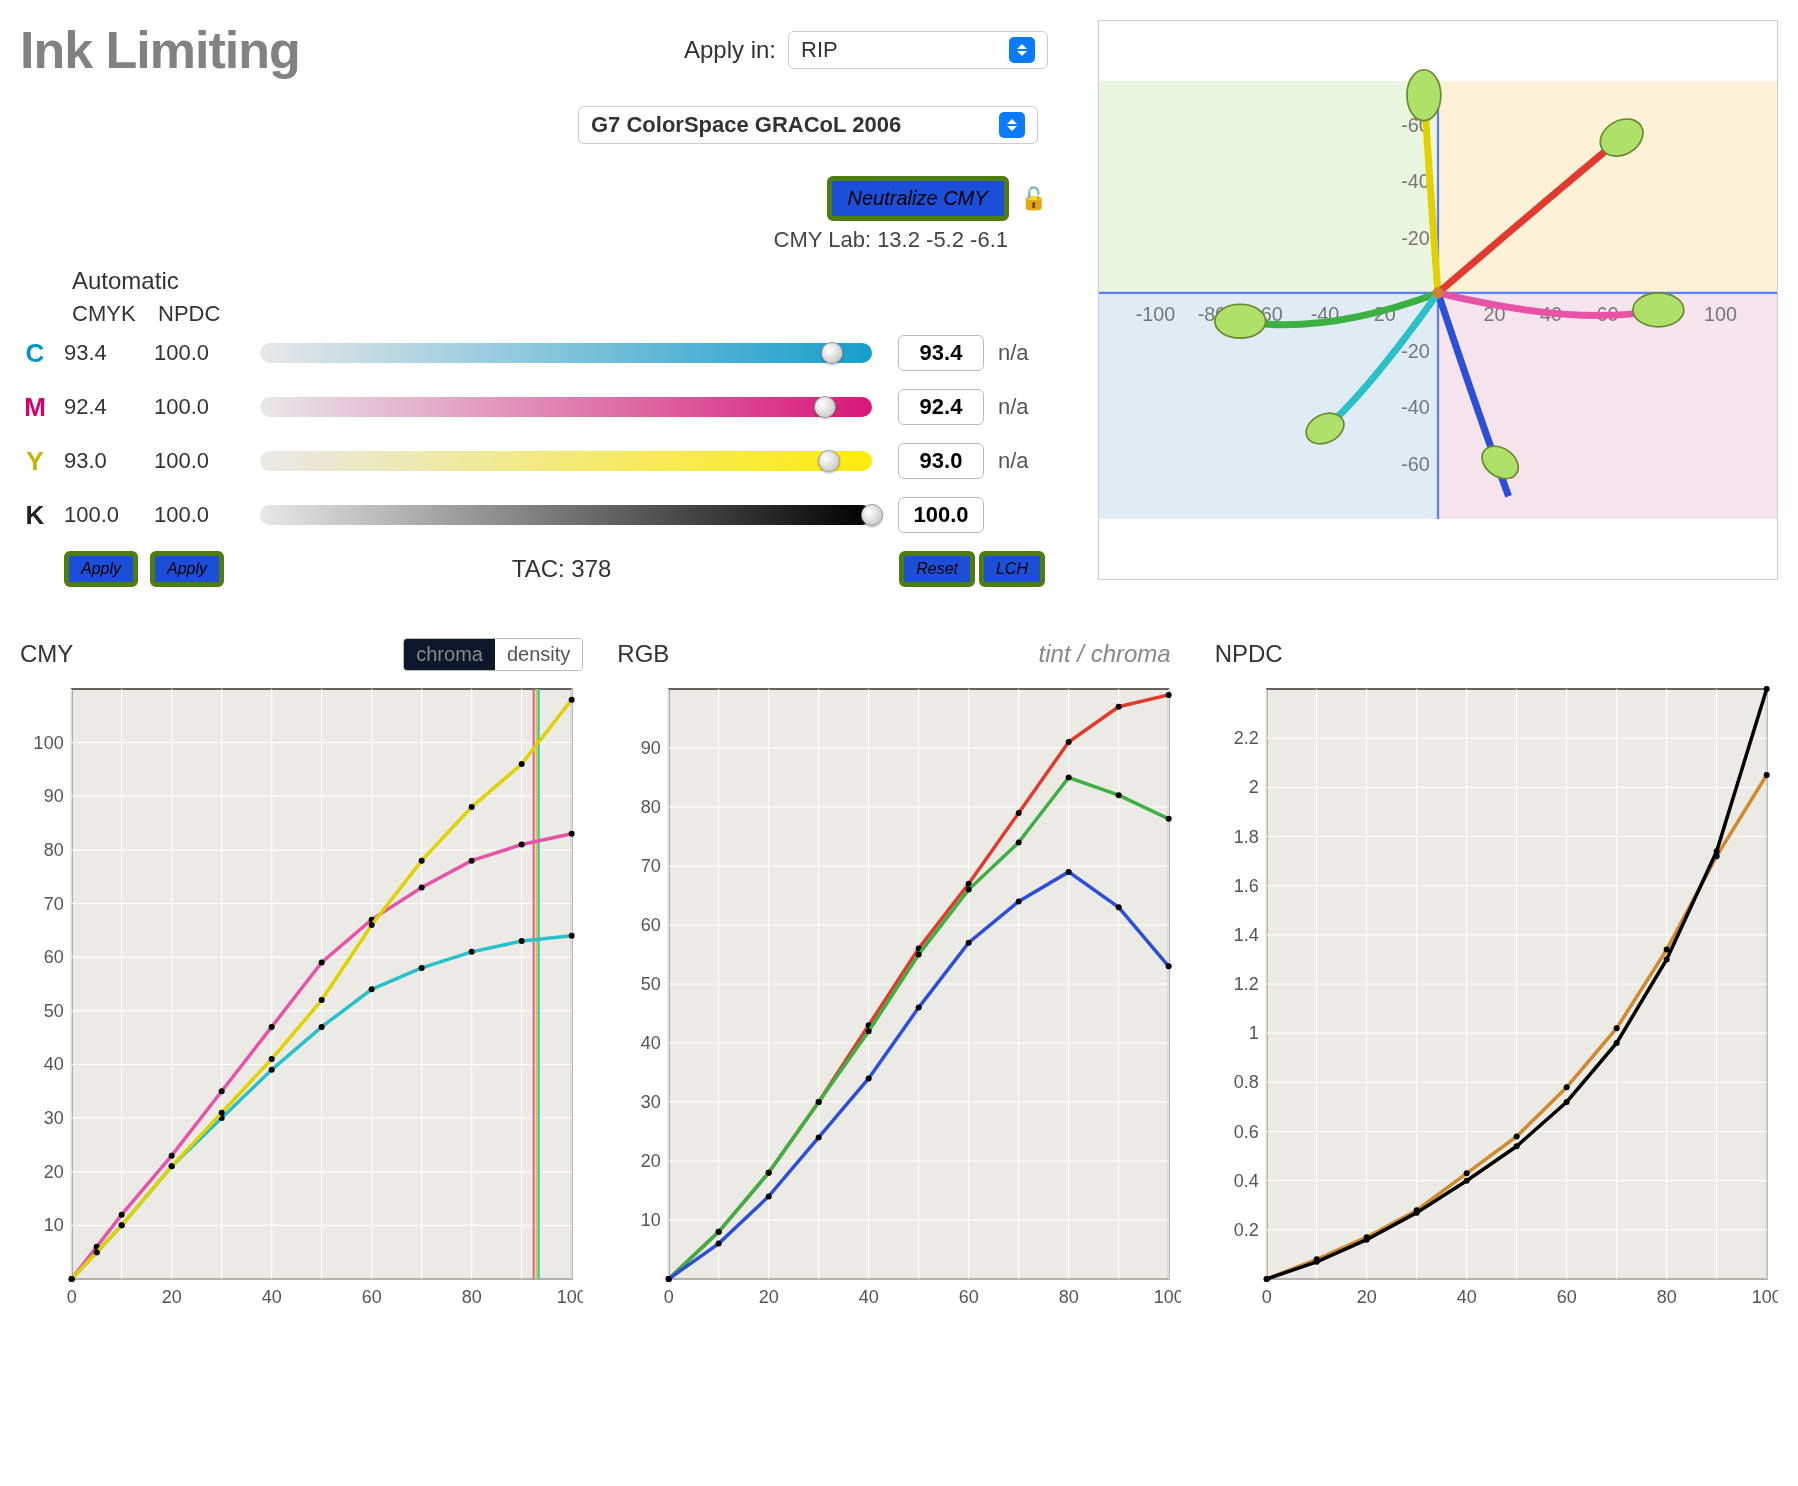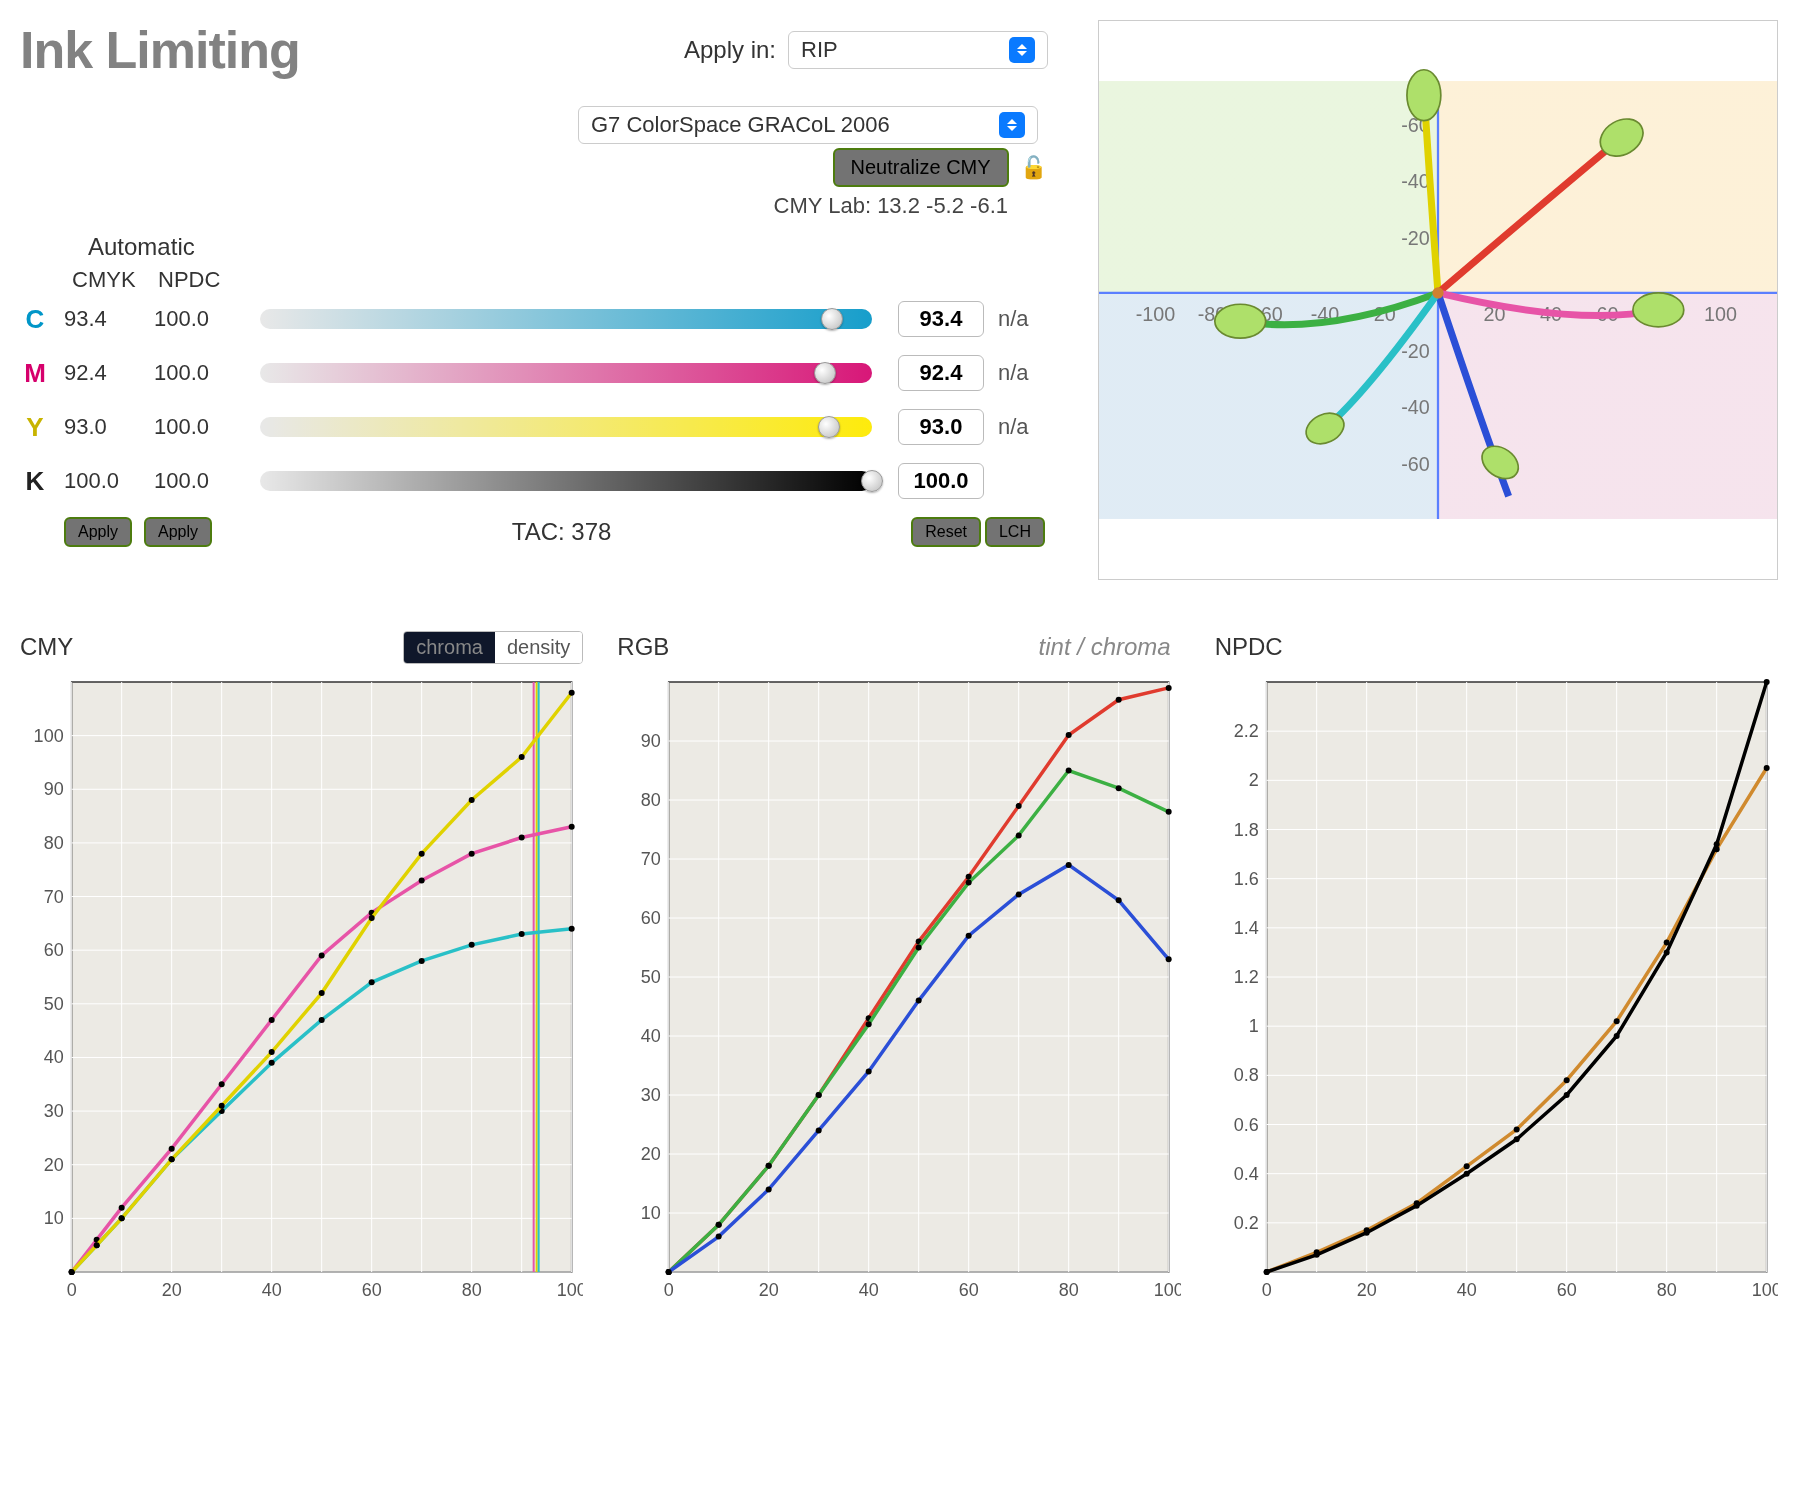--- a/index.html
+++ b/index.html
@@ -8,28 +8,28 @@
   .controls-area { flex: 1; padding-right: 20px; }
   .header-row { display: flex; align-items: center; margin-bottom: 26px; }
   .page-title { font-size: 52px; font-weight: 600; color: #828282; margin-right: auto; letter-spacing: -1px; }
   .apply-in { display: flex; align-items: center; gap: 12px; font-size: 24px; }
   .select-wrap { position: relative; display: inline-flex; align-items: center; background: #fff; border: 1px solid #ccc; border-radius: 6px; padding: 4px 12px; font-size: 22px; min-width: 260px; height: 38px; }
   .select-wrap.wide { min-width: 460px; }
   .select-caret { margin-left: auto; width: 26px; height: 26px; background: #0a7aff; border-radius: 5px; display: flex; flex-direction: column; align-items: center; justify-content: center; gap: 2px; }
   .select-caret::before, .select-caret::after { content: ""; border-left: 5px solid transparent; border-right: 5px solid transparent; }
   .select-caret::before { border-bottom: 5px solid #fff; }
   .select-caret::after { border-top: 5px solid #fff; }
-  .profile-row { display: flex; justify-content: flex-end; margin-bottom: 4px; padding-right: 10px; }
+  .profile-row { display: flex; justify-content: flex-end; margin-bottom: 32px; padding-right: 10px; font-weight: bold; }
   .neutralize-row { display: flex; justify-content: flex-end; align-items: center; gap: 12px; font-size: 22px; }
-  .btn { background: #737373; border: 2px solid #4d7c0f; border-radius: 6px; padding: 6px 16px; font-size: 20px; cursor: pointer; }
+  .btn { background: #1d4ed8; border: 5px solid #4d7c0f; border-radius: 6px; padding: 6px 16px; font-size: 20px; cursor: pointer; font-style: italic; }
   .btn.small { font-size: 16px; padding: 4px 12px; }
   .lock-icon { font-size: 22px; }
   .cmy-lab-row { display: flex; justify-content: flex-end; font-size: 22px; margin: 6px 40px 14px 0; color: #444; }
   .sliders-table { width: 100%; }
-  .auto-header { font-size: 24px; margin-bottom: 6px; margin-left: 68px; }
+  .auto-header { font-size: 24px; margin-bottom: 6px; margin-left: 52px; }
   .col-headers { display: flex; font-size: 22px; margin-left: 52px; margin-bottom: 8px; }
   .col-headers span:first-child { width: 86px; }
   .slider-row { display: flex; align-items: center; gap: 14px; margin-bottom: 18px; }
   .ink-label { font-size: 26px; font-weight: 700; width: 30px; text-align: center; }
   .ink-c { color: #0096c8; }
   .ink-m { color: #d6006c; }
   .ink-y { color: #c8b400; }
   .ink-k { color: #222; }
   .cmyk-val { width: 76px; font-size: 22px; }
   .npdc-val { width: 80px; font-size: 22px; }

